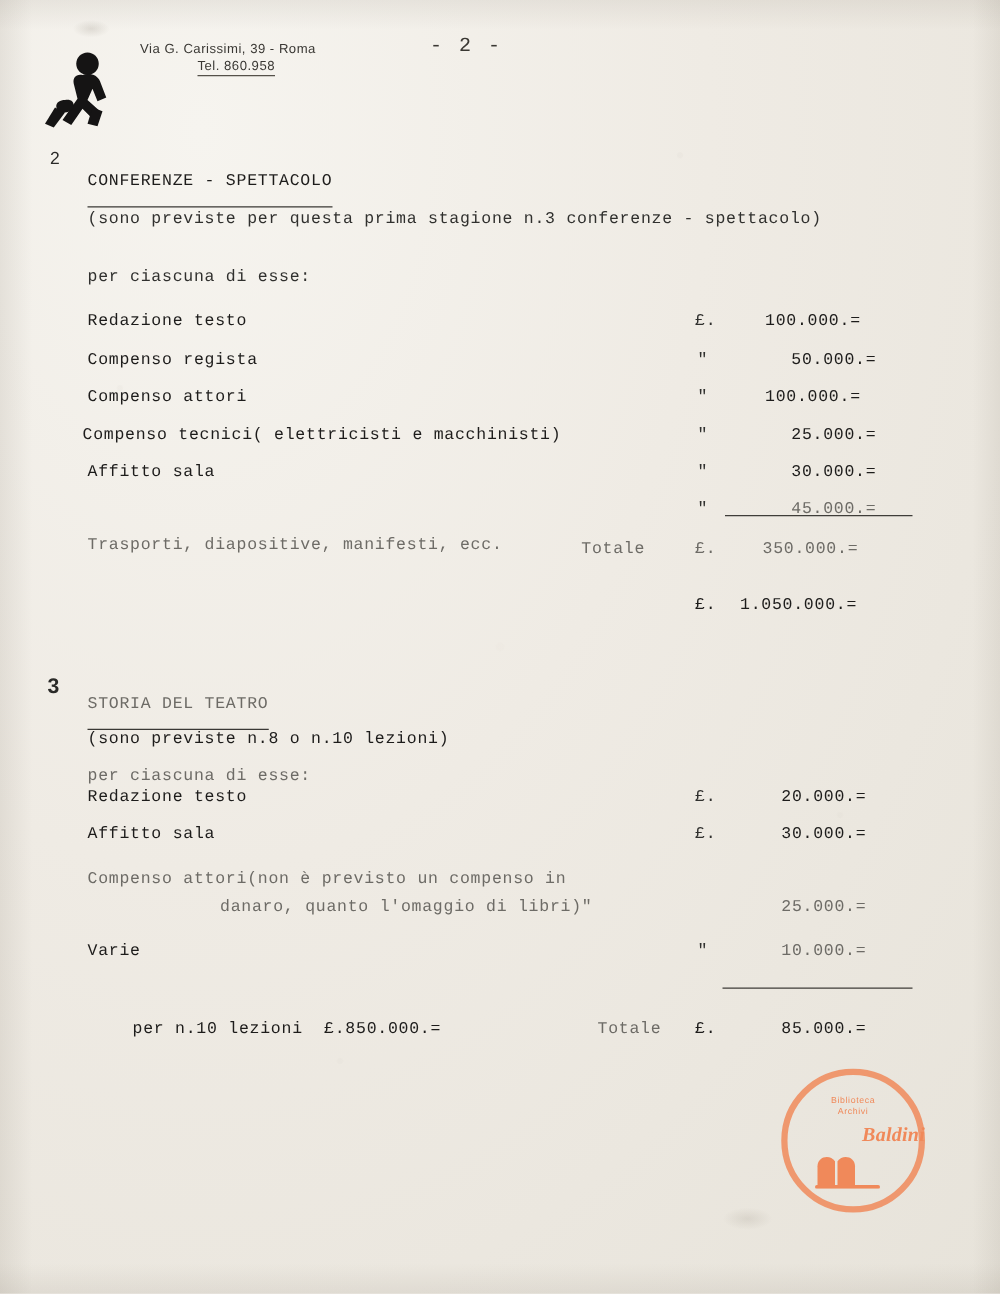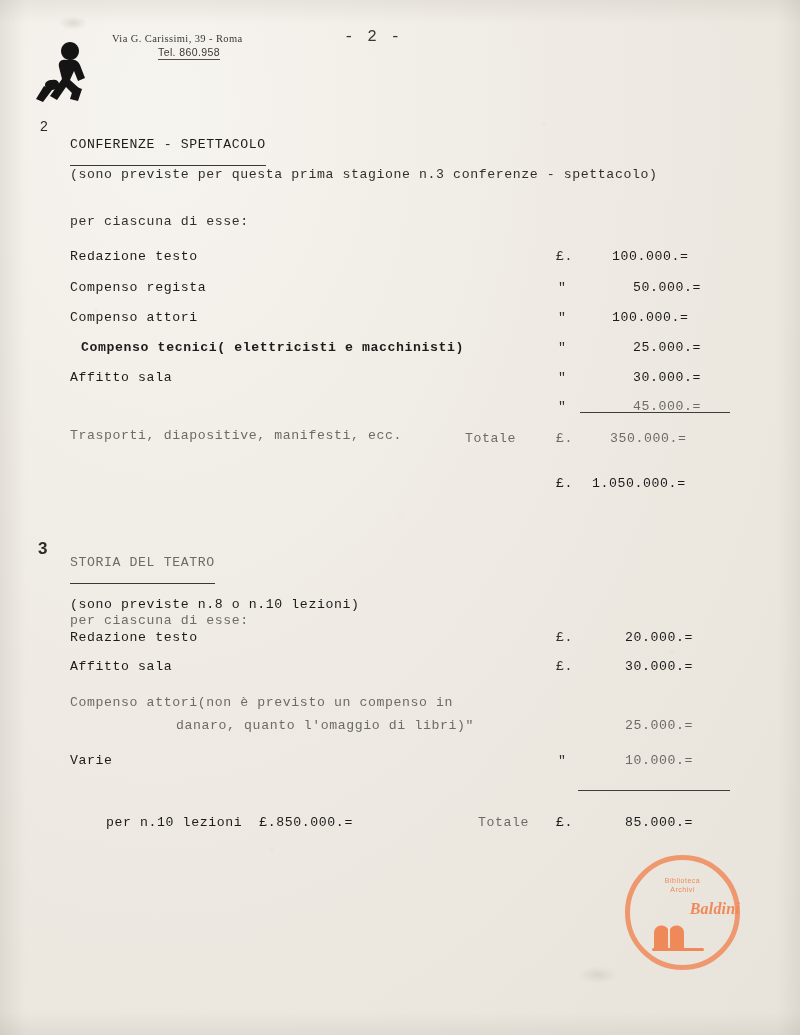--- a/index.html
+++ b/index.html
@@ -72,21 +72,21 @@
   }
   .lh-title {
     font-family: "Liberation Sans", sans-serif;
     font-weight: bold;
     font-size: 23px;
     letter-spacing: 1.2px;
     color: #1e1d1c;
     line-height: 1.1;
   }
   .lh-addr {
-    font-family: Liberation Serif, serif;
+    font-family: Liberation Sans, sans-serif;
     font-size: 10.5px;
     letter-spacing: .4px;
     color: #3a3834;
     margin-top: 3px;
   }
   .lh-tel {
     font-family: "Liberation Sans", sans-serif;
     font-size: 10.5px;
     letter-spacing: .4px;
     color: #3a3834;
@@ -246,21 +246,21 @@
     <div class="ln dark" style="left:612px; top:250px;">100.000.=</div>
 
     <div class="ln dark" style="left:70px; top:281px;">Compenso regista</div>
     <div class="ln" style="left:558px; top:281px;">"</div>
     <div class="ln dark" style="left:633px; top:281px;">50.000.=</div>
 
     <div class="ln dark" style="left:70px; top:311px;">Compenso attori</div>
     <div class="ln" style="left:558px; top:311px;">"</div>
     <div class="ln dark" style="left:612px; top:311px;">100.000.=</div>
 
-    <div class="ln dark" style="left:81px; top:341px;font-weight:bold;">Compenso tecnici( elettricisti e macchinisti)</div>
+    <div class="ln dark" style="left:66px; top:341px;">Compenso tecnici( elettricisti e macchinisti)</div>
     <div class="ln" style="left:558px; top:341px;">"</div>
     <div class="ln dark" style="left:633px; top:341px;">25.000.=</div>
 
     <div class="ln dark" style="left:70px; top:371px;">Affitto sala</div>
     <div class="ln" style="left:558px; top:371px;">"</div>
     <div class="ln dark" style="left:633px; top:371px;">30.000.=</div>
 
     <div class="ln faint" style="left:70px; top:400px;margin-top:29px;">Trasporti, diapositive, manifesti, ecc.</div>
     <div class="ln" style="left:558px; top:400px;">"</div>
     <div class="ln faint" style="left:633px; top:400px;">45.000.=</div>
@@ -268,21 +268,21 @@
     <div class="rule" style="left:580px; top:412px; width:150px;"></div>
 
     <div class="ln faint" style="left:465px; top:432px;">Totale</div>
     <div class="ln faint" style="left:556px; top:432px;">£.</div>
     <div class="ln faint" style="left:610px; top:432px;">350.000.=</div>
 
     <div class="ln dark" style="left:556px; top:477px;">£.</div>
     <div class="ln dark" style="left:592px; top:477px;">1.050.000.=</div>
 
     <div class="ln u faint" style="left:70px; top:556px;">STORIA DEL TEATRO</div>
-    <div class="ln dark" style="left:70px; top:598px;">(sono previste n.8 o n.10 lezioni)</div>
+    <div class="ln dark" style="left:70px; top:584px;">(sono previste n.8 o n.10 lezioni)</div>
     <div class="ln faint" style="left:70px; top:614px;">per ciascuna di esse:</div>
 
     <div class="ln dark" style="left:70px; top:631px;">Redazione testo</div>
     <div class="ln" style="left:556px; top:631px;">£.</div>
     <div class="ln dark" style="left:625px; top:631px;">20.000.=</div>
 
     <div class="ln dark" style="left:70px; top:660px;">Affitto sala</div>
     <div class="ln" style="left:556px; top:660px;">£.</div>
     <div class="ln dark" style="left:625px; top:660px;">30.000.=</div>
 

